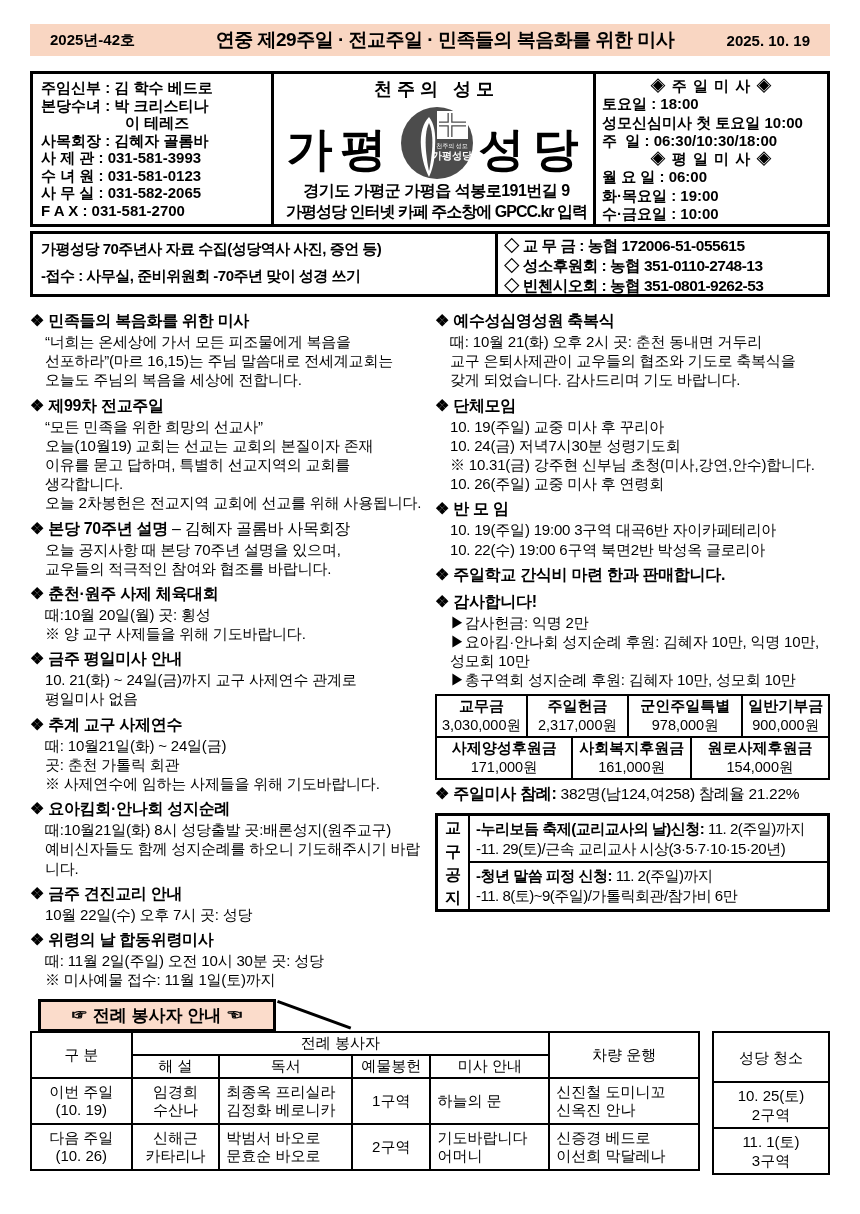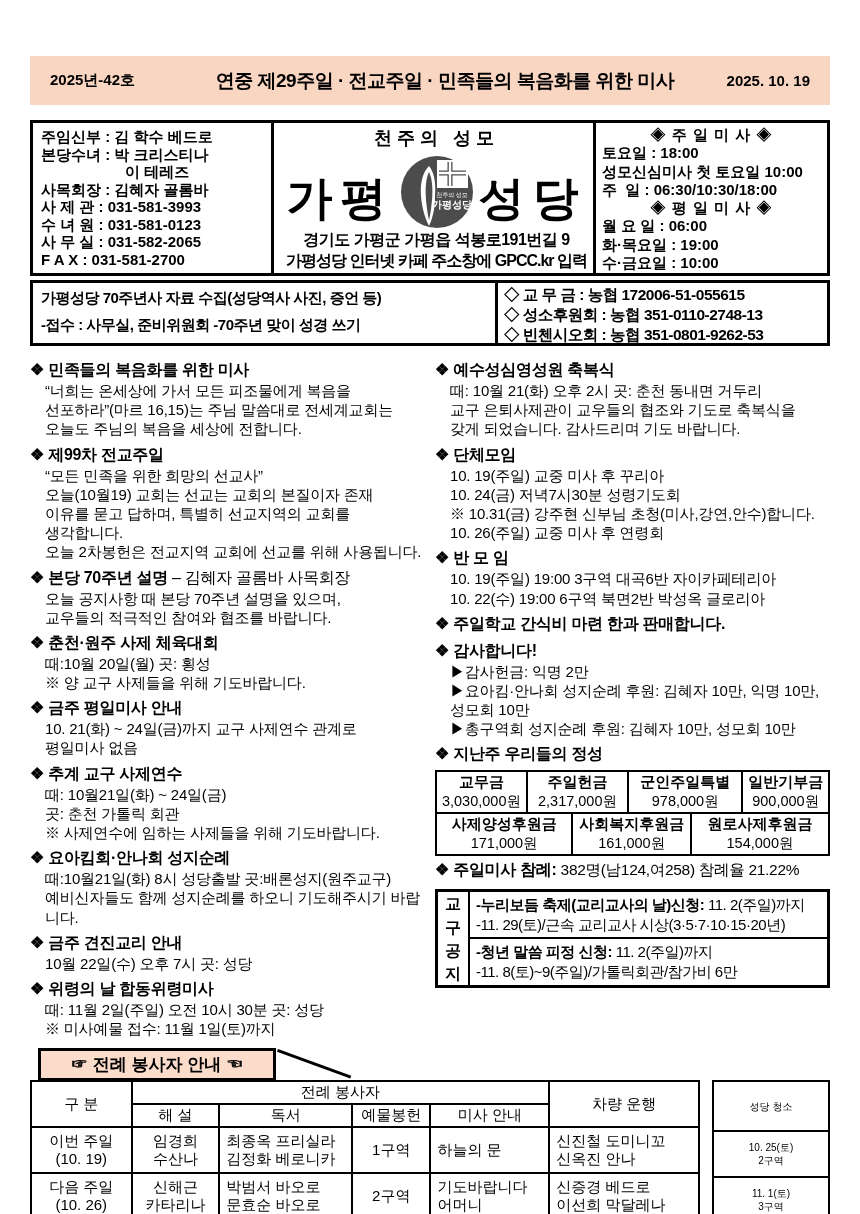--- a/index.html
+++ b/index.html
@@ -7,21 +7,21 @@
   body {
     width:860px; height:1214px;
     font-family:"Liberation Sans", sans-serif;
     color:#000;
   }
   .page { position:relative; width:860px; height:1214px; background:#fff; overflow:hidden; }
   .inner { margin:0 30px; }
 
   
   .issue-bar {
-    margin-top:56px; height:49px; background:#F9D6C2;
+    margin-top:24px; height:32px; background:#F9D6C2;
     display:flex; align-items:center; padding:0 20px;
   }
   .issue-no { width:160px; font-weight:bold; font-size:15px; }
   .issue-title { flex:1; text-align:center; font-weight:bold; font-size:19px; letter-spacing:-0.5px; }
   .issue-date { width:130px; text-align:right; font-weight:bold; font-size:15px; }
 
   
   .masthead {
     margin-top:15px; border:3px solid #000; height:156px;
     display:grid; grid-template-columns:238px 1fr 234px;
@@ -86,21 +86,21 @@
           transform:rotate(20deg); transform-origin:left top; }
 
   
   .tables-row { display:flex; gap:12px; margin-top:2px; align-items:flex-start; }
   .min-table { flex:1; border-collapse:collapse; }
   .min-table th, .min-table td { border:2.5px solid #000; font-weight:normal; font-size:15px; text-align:center; padding:1px 3px; }
   .min-table th { height:23px; }
   .min-table td { height:46px; white-space:pre-line; line-height:1.25; }
   .min-table .left-al { text-align:left; padding-left:6px; }
   .clean-table { width:118px; border-collapse:collapse; }
-  .clean-table th, .clean-table td { border:2.5px solid #000; font-weight:normal; font-size:10px; text-align:center; white-space:pre-line; line-height:1.3; }
+  .clean-table th, .clean-table td { border:2.5px solid #000; font-weight:normal; font-size:15px; text-align:center; white-space:pre-line; line-height:1.3; }
   .clean-table th { height:50px; }
   .clean-table td { height:46px; }
 </style>
 </head>
 <body>
 
 <div class="page">
   <div class="inner">
 
     <div class="issue-bar">
@@ -242,21 +242,20 @@
           <div class="sec-h">❖ 주일학교 간식비 마련 한과 판매합니다.</div>
         </div>
         <div>
           <div class="sec-h">❖ 감사합니다!</div>
           <div class="sec-b">▶감사헌금: 익명 2만
 ▶요아킴·안나회 성지순례 후원: 김혜자 10만, 익명 10만,
 성모회 10만
 ▶총구역회 성지순례 후원: 김혜자 10만, 성모회 10만</div>
         </div>
         <div>
-          <div class="sec-h">❖ 지난주 우리들의 정성</div>
           <table class="off-table">
             <tbody>
                 <tr>
               <td colspan="3">
                 <div class="off-label">교무금</div>
                 <div class="off-val">3,030,000원</div>
               </td>
               <td colspan="3">
                 <div class="off-label">주일헌금</div>
                 <div class="off-val">2,317,000원</div>

